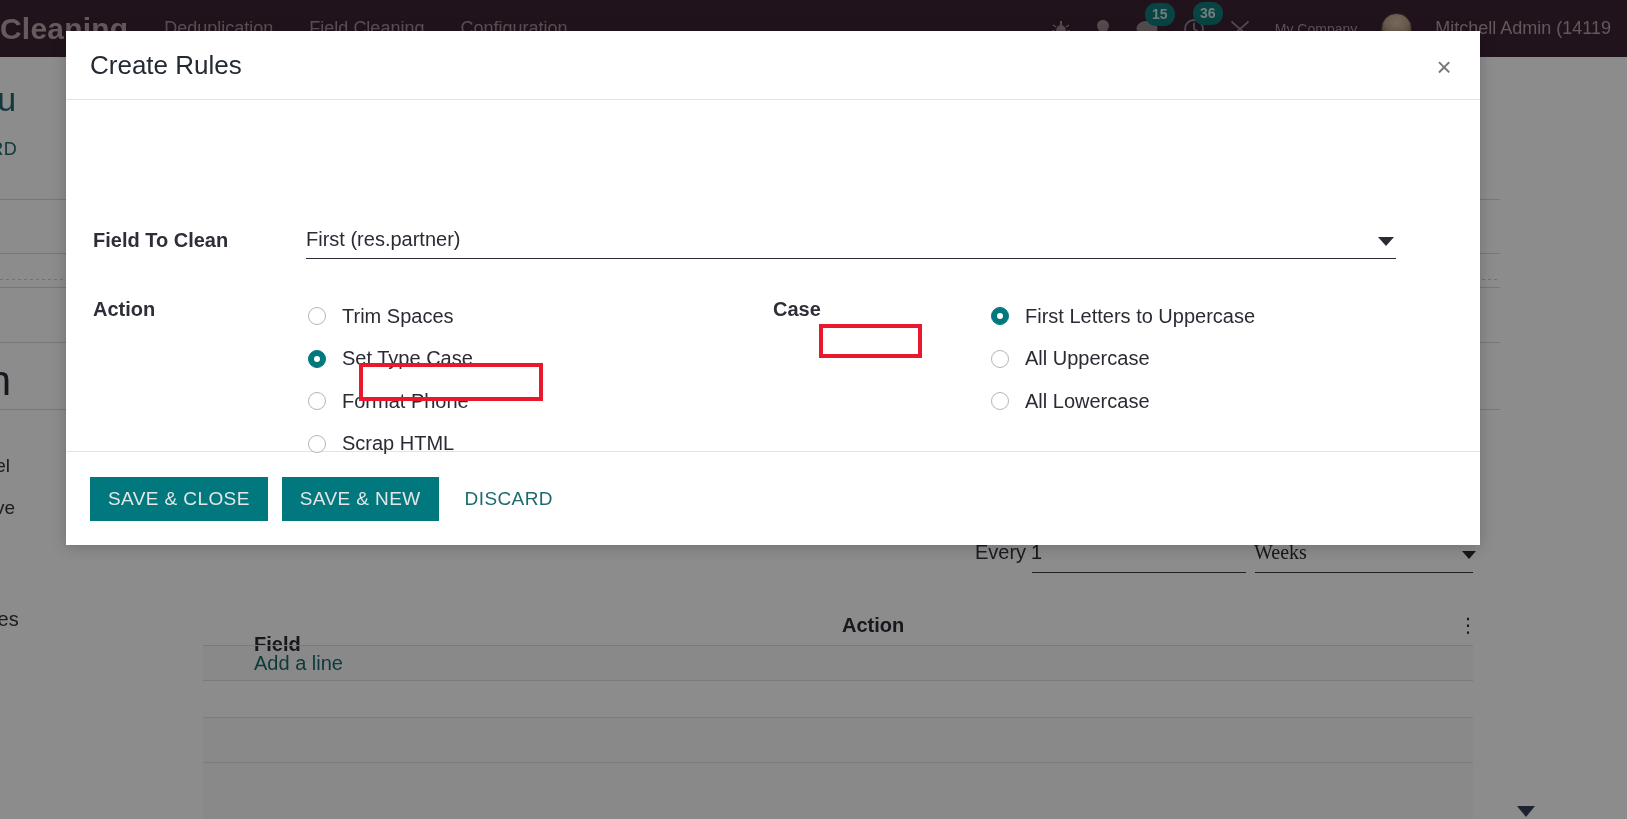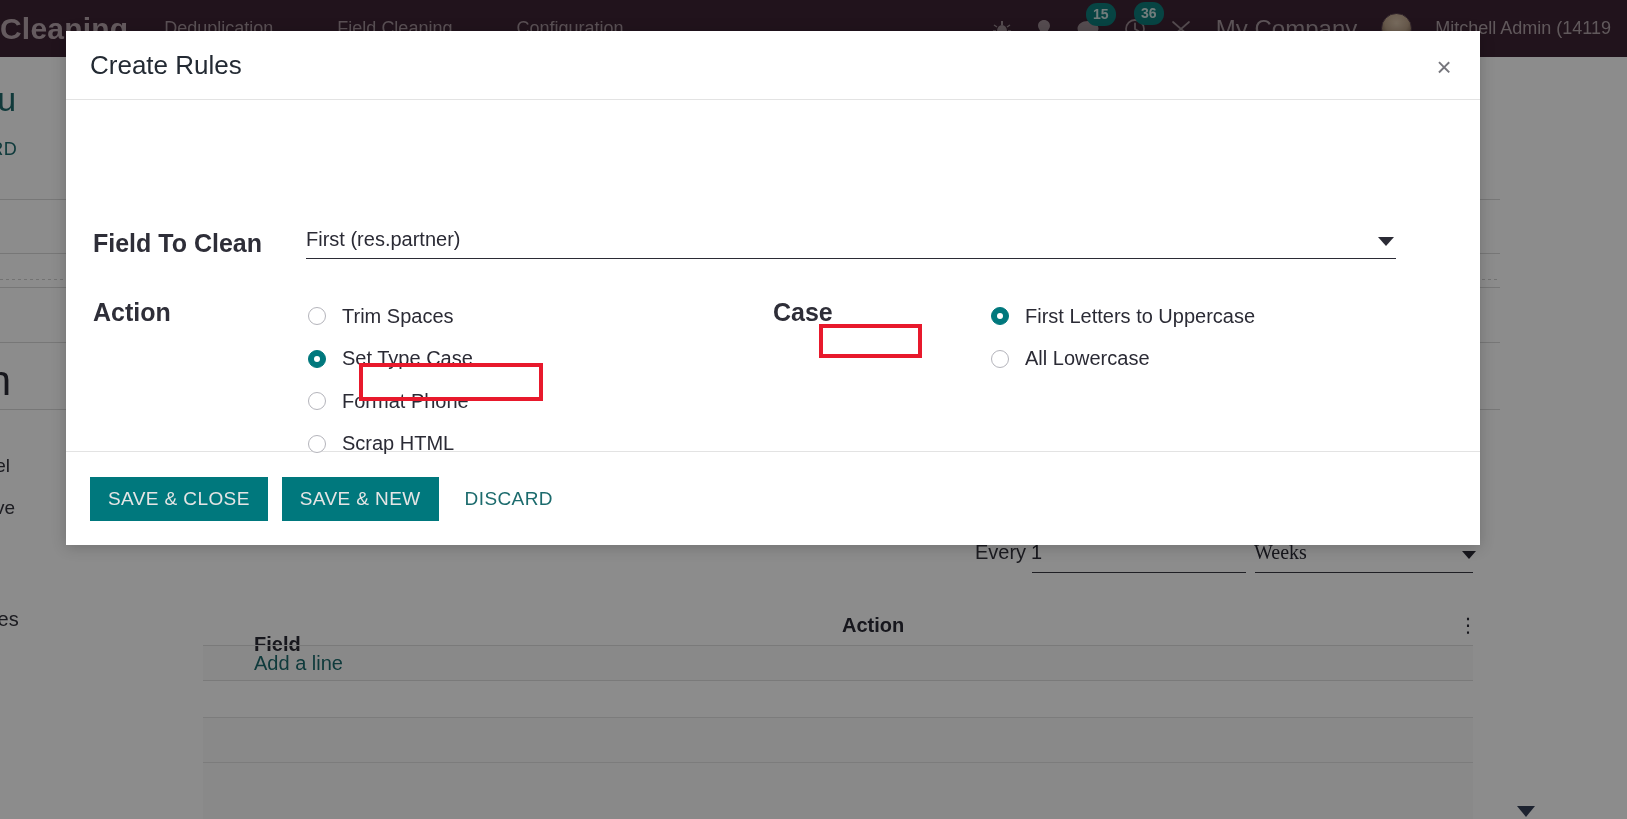--- a/index.html
+++ b/index.html
@@ -42,21 +42,21 @@
     font-size: 30px;
     font-weight: 700;
     letter-spacing: .2px;
     margin-left: -14px;
     white-space: nowrap;
   }
   .nav-menu {
     display: flex;
     align-items: center;
     margin-left: 36px;
-    gap: 64px;
+    gap: 36px;
   }
   .nav-menu-item {
     color: #a5939b;
     font-size: 18px;
     white-space: nowrap;
   }
   .nav-right {
     margin-left: auto;
     display: flex;
     align-items: center;
@@ -72,21 +72,21 @@
     color: #cfe3e2;
     border-radius: 11px;
     min-width: 30px;
     height: 23px;
     line-height: 23px;
     text-align: center;
     font-size: 14px;
     font-weight: 600;
     padding: 0 6px;
   }
-  .nav-company { color: #a99aa1; font-size: 24px; white-space: nowrap; }
+  .nav-company { color: #a99aa1; font-size: 14px; white-space: nowrap; }
   .nav-user { display: flex; align-items: center; gap: 23px; }
   .nav-avatar {
     width: 31px; height: 31px;
     border-radius: 50%;
     background: radial-gradient(circle at 50% 32%, #d9c3ab 0%, #bfa58c 46%, #7d6250 78%, #5d4a3e 100%);
     border: 1px solid #5c4450;
     overflow: hidden;
   }
   .nav-username { color: #b0a0a7; font-size: 18px; white-space: nowrap; }
 
@@ -297,21 +297,21 @@
   }
 
   .modal-body {
     position: relative;
     flex: 1;
     padding: 0;
   }
 
   .form-label {
     position: absolute;
-    font-size: 25px;
+    font-size: 20px;
     color: #2e2e38;
     font-weight: 600;
   }
   #label-field-to-clean { top: 129px; left: 27px; }
   #label-action { top: 198px; left: 27px; }
   #label-case { top: 198px; left: 707px; }
 
   .field-value {
     position: absolute;
     top: 128px; left: 240px;
@@ -547,20 +547,24 @@
         </div>
       </div>
 
       <div class="radio-group" id="radio-group-case">
         <div class="radio-row selected">
           <span class="radio-mark"></span>
           <span class="radio-text">First Letters to Uppercase</span>
         </div>
         <div class="radio-row">
           <span class="radio-mark"></span>
+          <span class="radio-text">All Uppercase</span>
+        </div>
+        <div class="radio-row">
+          <span class="radio-mark"></span>
           <span class="radio-text">All Lowercase</span>
         </div>
       </div>
 
       <div class="annot-box" id="annot-set-type-case"></div>
       <div class="annot-box" id="annot-case-label"></div>
     </div>
 
     <div class="modal-footer">
       <button class="btn btn-primary">SAVE &amp; CLOSE</button>

